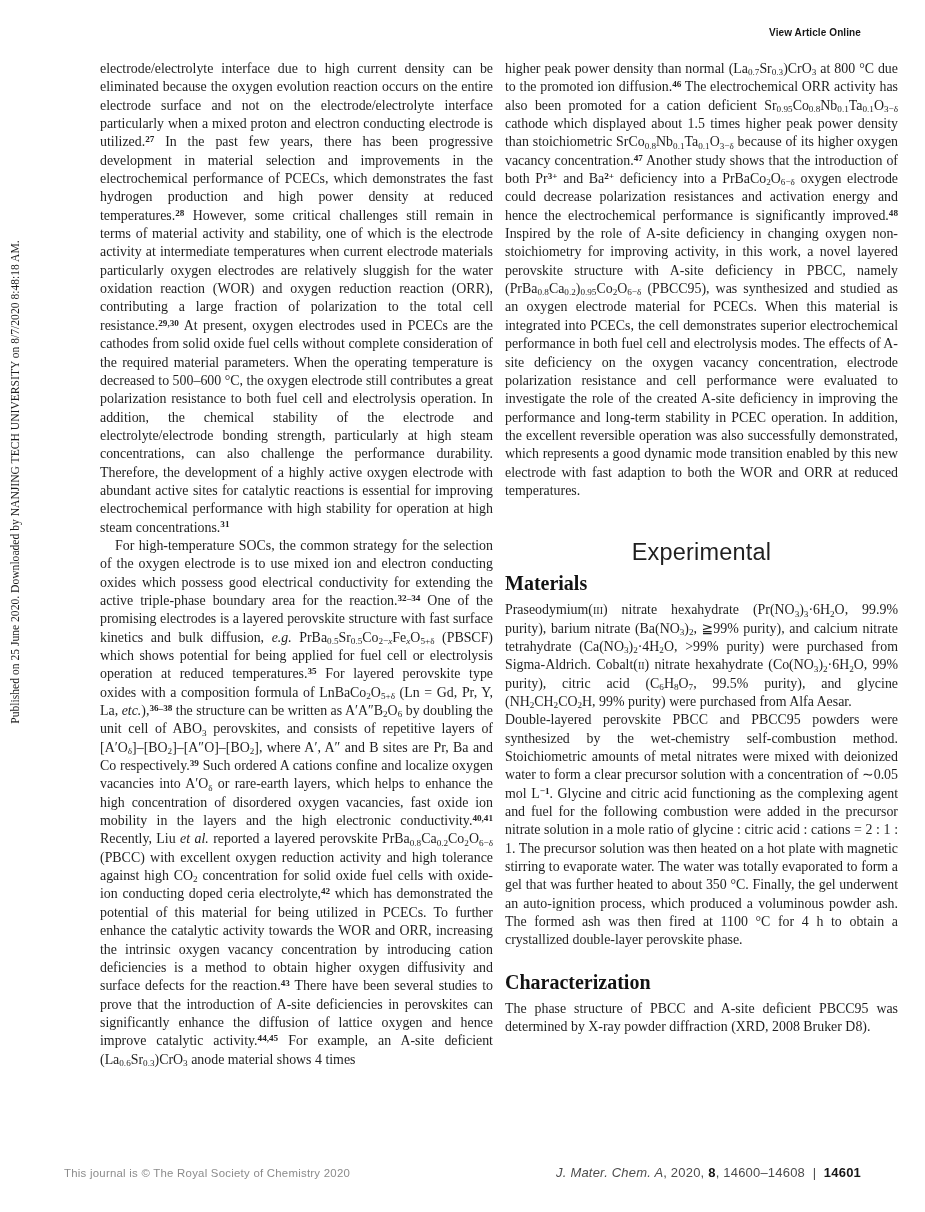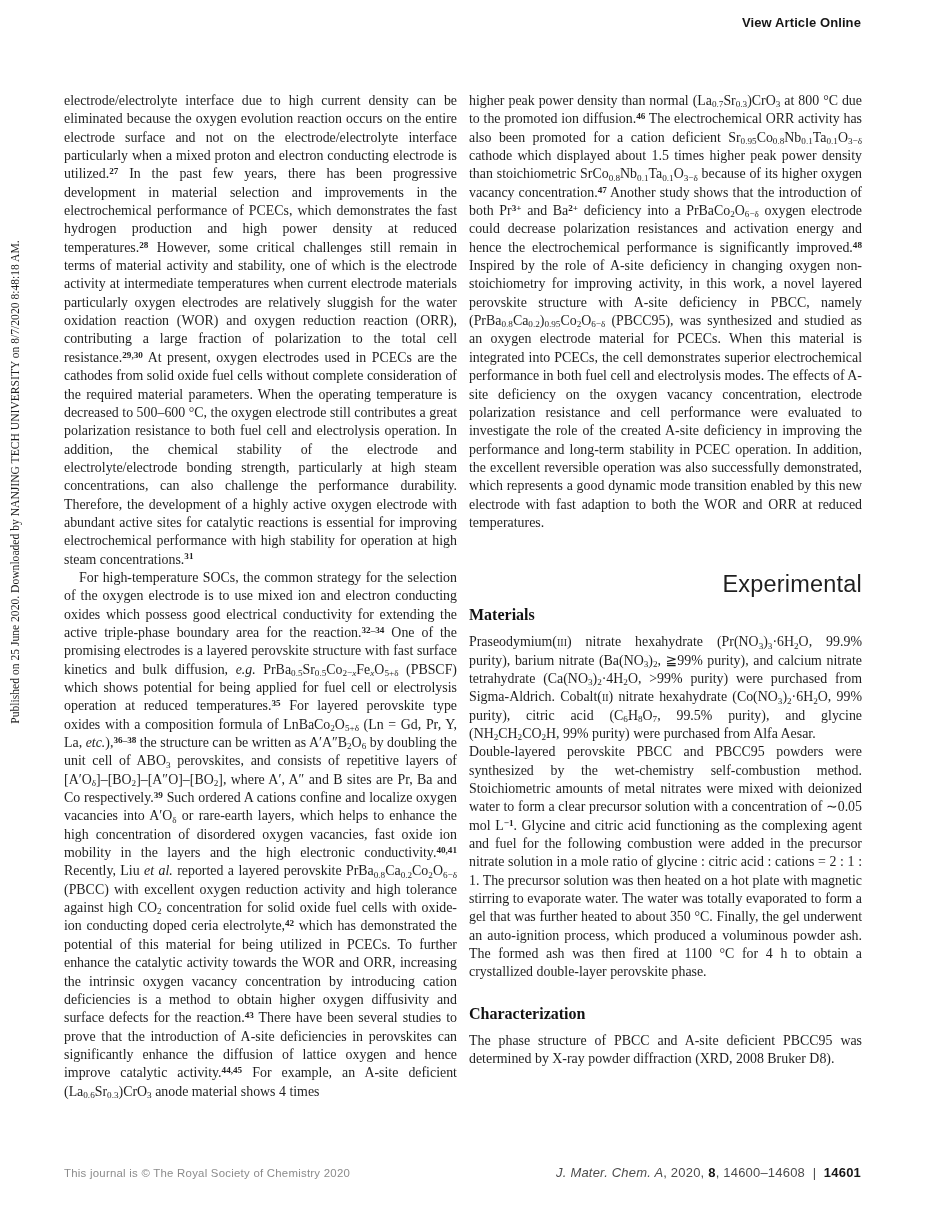--- a/index.html
+++ b/index.html
@@ -25,24 +25,24 @@
     white-space: nowrap;
     text-align: center;
     font-family: "Liberation Serif", serif;
     font-size: 11.6px;
     color: #1b1b1b;
   }
 
   
   .view-online {
     position: absolute;
-    top: 15px;
+    top: 27px;
     right: 64px;
     font-family: "Liberation Sans", sans-serif;
-    font-size: 13px;
+    font-size: 10px;
     font-weight: bold;
     color: #161616;
     letter-spacing: 0.1px;
     text-decoration: none;
     cursor: pointer;
   }
   .header-row {
     position: absolute;
     left: 64px;
     right: 64px;
@@ -53,49 +53,50 @@
     font-family: "Liberation Sans", sans-serif;
     font-size: 17px;
     font-weight: 600;
     color: #3d4951;
     letter-spacing: 0.2px;
   }
 
   
   .col {
     position: absolute;
-    top: 92px;
+    top: 60px;
     width: 393px;
     text-align: justify;
     font-size: 13.9px;
     line-height: 18.35px;
     color: #1e1e1e;
+    margin-left: 36px;
   }
   .col-left  { left: 64px; }
   .col-right { left: 469px; }
   .col p { margin: 0; }
   .col p.indent { text-indent: 15px; }
 
   sup { font-size: 66%; line-height: 0; vertical-align: baseline; position: relative; top: -0.45em; font-weight: bold; }
   sub { font-size: 66%; line-height: 0; vertical-align: baseline; position: relative; top: 0.25em; }
   .sc { font-variant: small-caps; }
 
   .section-heading {
     font-family: "Liberation Sans", sans-serif;
     font-weight: normal;
     font-size: 23.5px;
     line-height: 28px;
     color: #1f1f1f;
     margin: 38px 0 8px 0;
-    text-align: right;
+    text-align: center;
     letter-spacing: 0.2px;
   }
   .sub-heading {
     font-family: "Liberation Serif", serif;
-    font-size: 16px;
+    font-size: 20px;
     line-height: 18px;
     font-weight: bold;
     color: #121212;
     margin: 23px 0 9px 0;
     text-align: left;
   }
   .sub-heading.first { margin-top: 0; }
 
   
   .footer-left {

